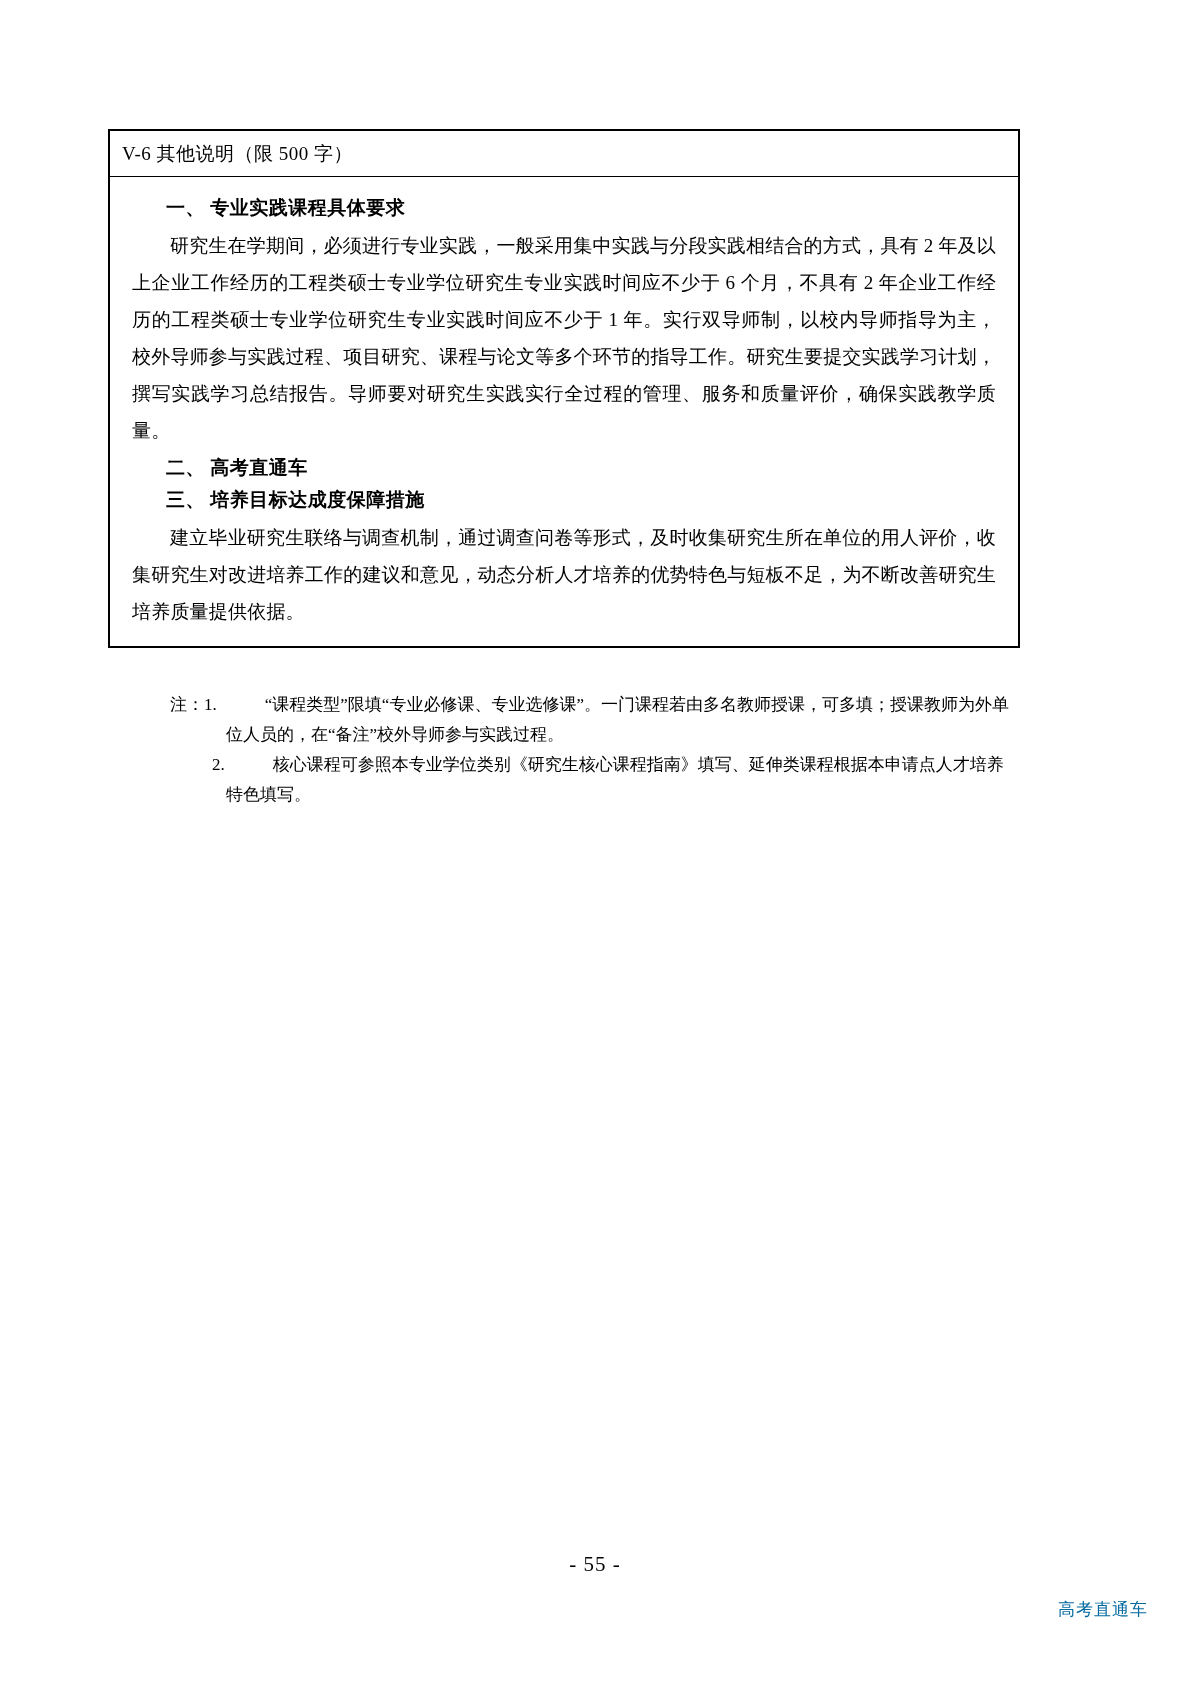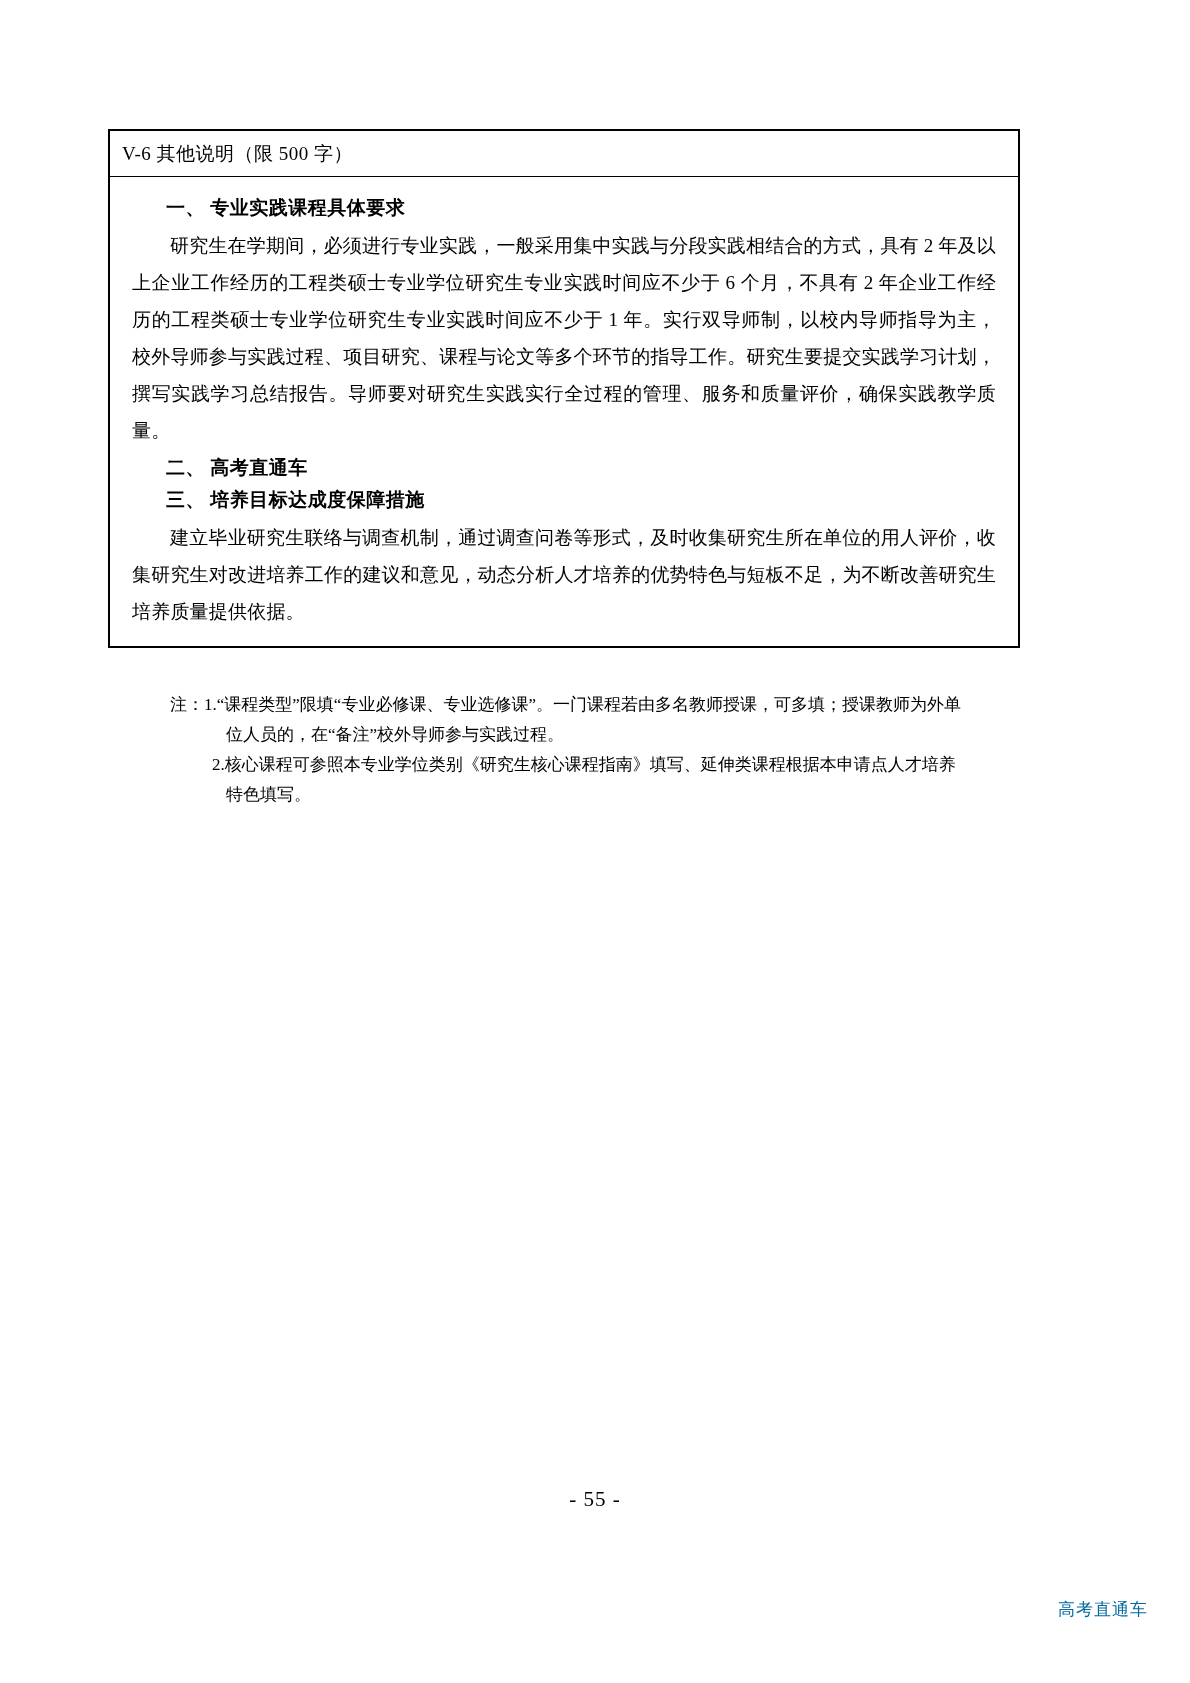--- a/index.html
+++ b/index.html
@@ -65,31 +65,32 @@
   }
   .note-row {
     display: flex;
     align-items: flex-start;
   }
   .note-label {
     white-space: nowrap;
   }
   .note-text {
     flex: 1;
+    margin-left: 48px;
   }
   .note-cont {
     margin-left: 56px;
   }
   .note-cont2 {
     margin-left: 42px;
   }
   .page-number {
     position: absolute;
     left: 0;
-    top: 1487px;
+    top: 1552px;
     width: 1190px;
     text-align: center;
     font-size: 21px;
     letter-spacing: 1px;
   }
   .watermark {
     position: absolute;
     right: 42px;
     top: 1598px;
     font-family: "Liberation Sans", sans-serif;

